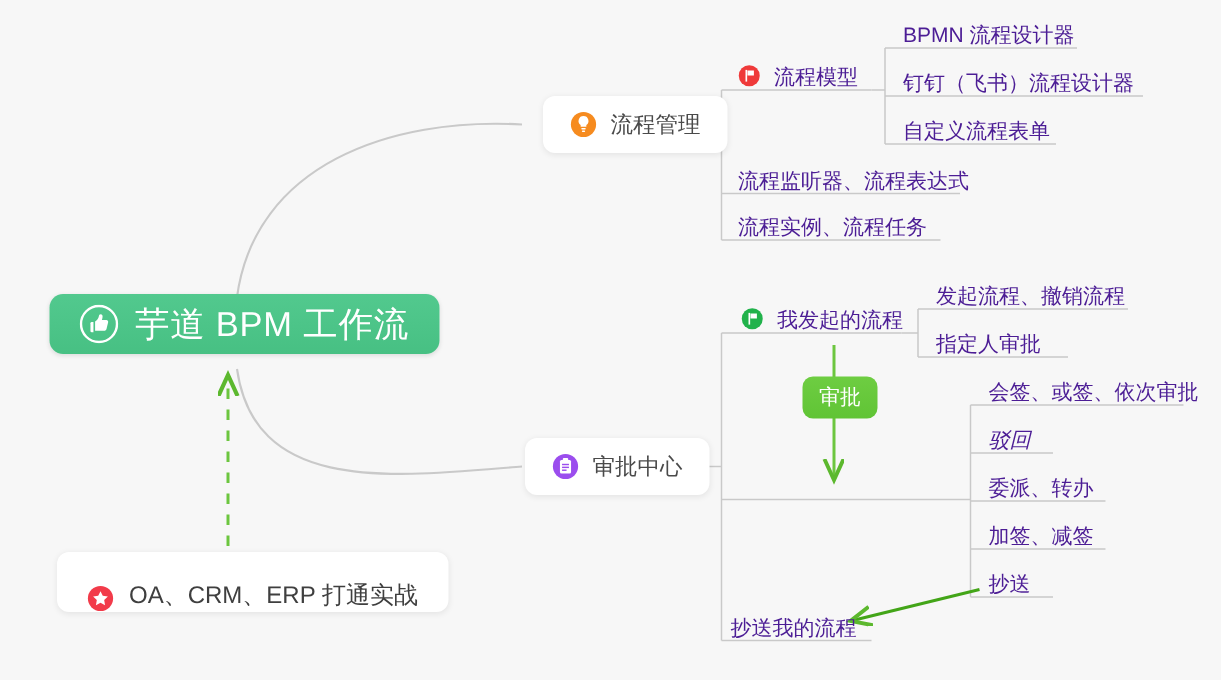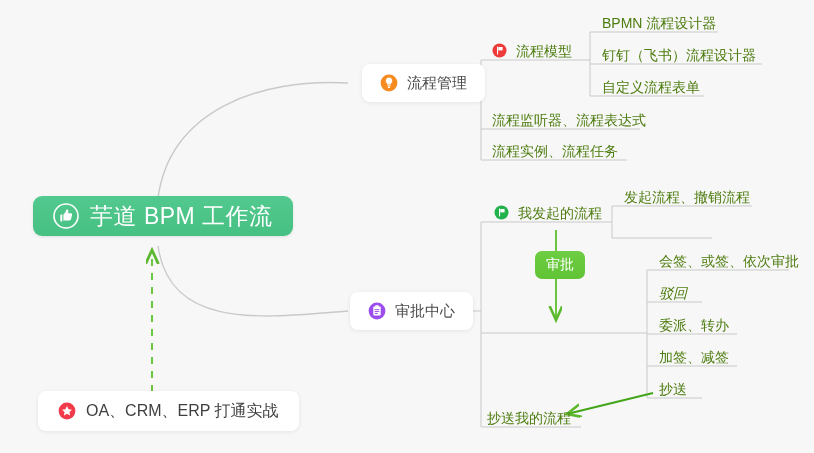--- a/index.html
+++ b/index.html
@@ -70,21 +70,21 @@
   .footer-node {
     height: 40px;
     font-size: 16px;
     padding: 0 20px;
     color: #3f3f3f;
   }
   .footer-node .node-label { margin-left: 10px; }
 
   
   .leaf-node {
-    color: #4d7c0f;
+    color: #4c1d95;
     font-size: 14px;
     height: 26px;
     align-items: flex-end;
     padding-bottom: 2px;
   }
   .leaf-node .node-label { line-height: 1; }
   .leaf-node.with-icon .node-label { margin-left: 9px; }
 
   
   .tag-node {
@@ -173,21 +173,21 @@
     <span class="icon">
       <svg width="26" height="26" viewBox="0 0 26 26">
         <circle cx="13" cy="13" r="12" fill="none" stroke="#ffffff" stroke-width="1.6"></circle>
         <path d="M9.3 11.6h-1.1a0.9 0.9 0 0 0-0.9 0.9v5.1a0.9 0.9 0 0 0 0.9 0.9h1.1z" fill="#ffffff"></path>
         <path d="M10.4 11.4c1.3-0.9 2.3-2.2 2.5-3.6 0.1-0.8 0.5-1.3 1.2-1.3 0.8 0 1.3 0.6 1.3 1.5 0 0.8-0.2 1.6-0.5 2.3h3c0.8 0 1.4 0.7 1.2 1.5l-1.1 4.5c-0.2 0.7-0.8 1.2-1.5 1.2h-6.1z" fill="#ffffff"></path>
       </svg>
     </span>
     <span class="node-label">芋道 BPM 工作流</span>
   </div>
 
-  <div class="node card-node footer-node" style="left:38px; top:391px;">
+  <div class="node card-node footer-node" style="left:38px; top:368px;align-items:flex-end;">
     <span class="icon">
       <svg width="18" height="18" viewBox="0 0 18 18">
         <circle cx="9" cy="9" r="8.4" fill="#f23b4a"></circle>
         <path d="M9 4.1l1.52 3.08 3.4 0.5-2.46 2.4 0.58 3.39L9 11.87l-3.04 1.6 0.58-3.39L4.08 7.68l3.4-0.5z" fill="#ffffff"></path>
       </svg>
     </span>
     <span class="node-label">OA、CRM、ERP 打通实战</span>
   </div>
 
   <div class="node card-node" style="left:362px; top:64px;">
@@ -260,20 +260,23 @@
 
 
   <div class="node leaf-node" style="left:487px; top:401px;">
     <span class="node-label">抄送我的流程</span>
   </div>
 
   <div class="node leaf-node" style="left:624px; top:180px;">
     <span class="node-label">发起流程、撤销流程</span>
   </div>
 
+  <div class="node leaf-node" style="left:624px; top:212px;">
+    <span class="node-label">指定人审批</span>
+  </div>
 
   <div class="node leaf-node" style="left:659px; top:244px;">
     <span class="node-label">会签、或签、依次审批</span>
   </div>
 
   <div class="node leaf-node" style="left:659px; top:276px;font-style:italic;">
     <span class="node-label">驳回</span>
   </div>
 
   <div class="node leaf-node" style="left:659px; top:308px;">

